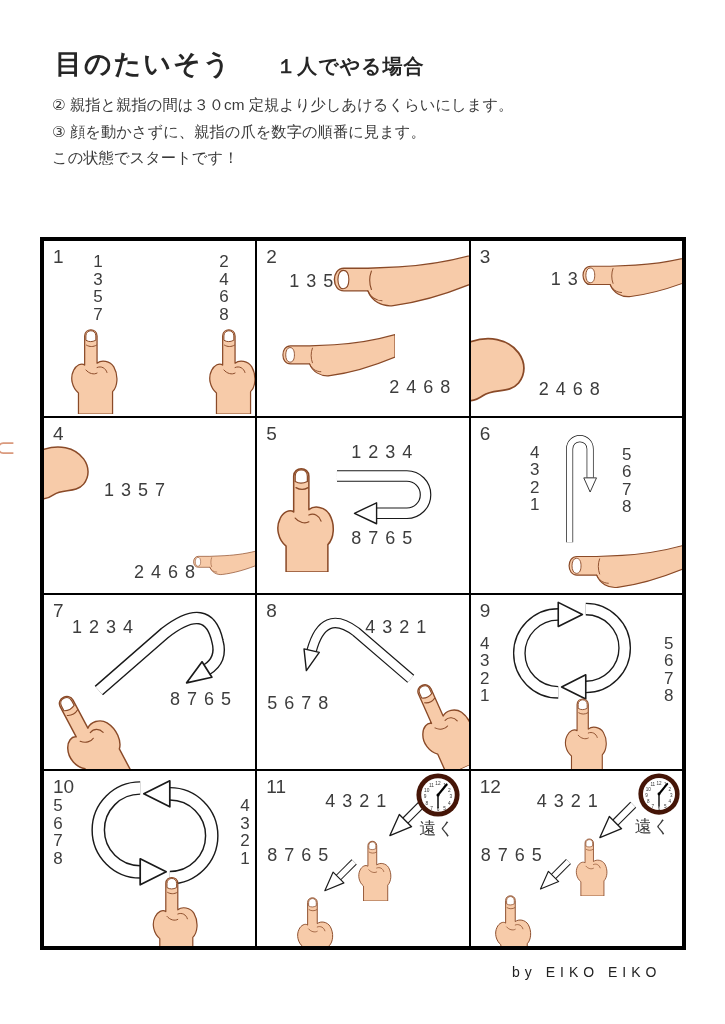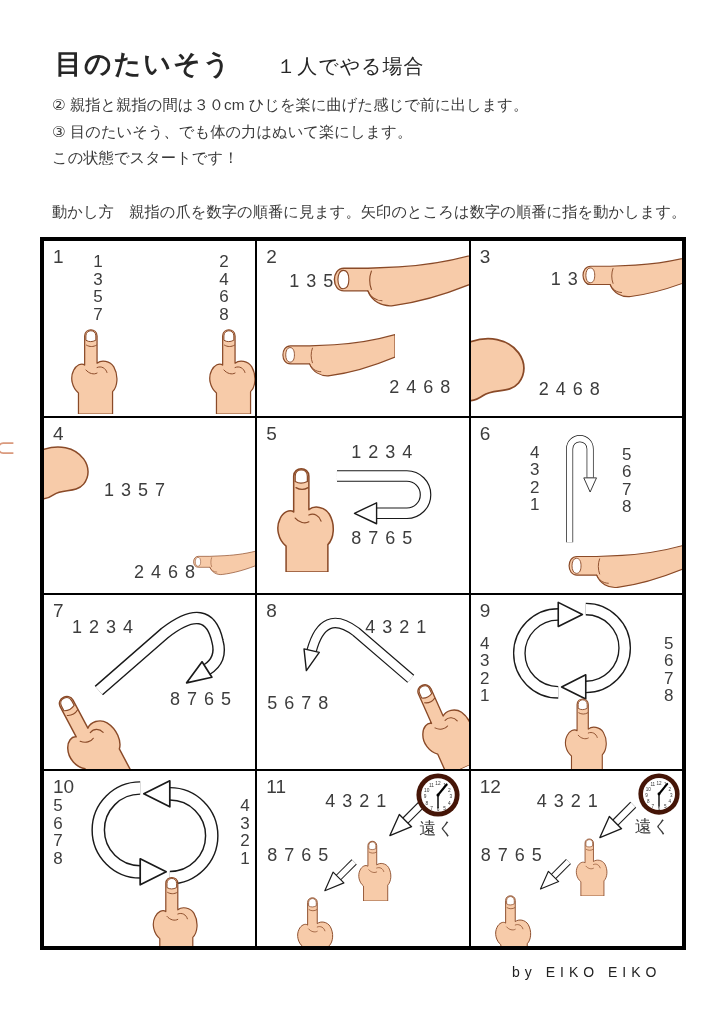--- a/index.html
+++ b/index.html
@@ -7,21 +7,21 @@
   .page {
     position:relative; width:725px; height:1024px; margin:0 auto;
     background:#fff; overflow:hidden;
     font-family:"Liberation Sans","DejaVu Sans",sans-serif;
     color:#2e2e2e;
   }
   .abs { position:absolute; }
   
   .title-row { position:absolute; left:55px; top:46px; display:flex; align-items:baseline; }
   .title { font-size:27px; font-weight:bold; letter-spacing:2px; color:#262626; }
-  .subtitle { font-size:20px; font-weight:normal; margin-left:44px; letter-spacing:1px; color:#262626; }
+  .subtitle { font-size:20px; font-weight:bold; margin-left:44px; letter-spacing:1px; color:#262626; }
   .instructions { position:absolute; left:52px; top:92px; font-size:15.3px; line-height:26.5px; color:#3a3a3a; }
   .howto { position:absolute; left:52px; top:202px; font-size:15.3px; color:#3a3a3a; }
   
   .grid {
     position:absolute; left:40px; top:237px; width:646px; height:713px;
     display:grid; grid-template-columns:repeat(3,1fr); grid-template-rows:repeat(4,1fr);
     border:3px solid #000;
   }
   .cell { position:relative; border:1.5px solid #000; overflow:hidden; background:#fff; }
   .pnum { position:absolute; left:9px; top:5px; font-size:19px; color:var(--digit,#3d3d3d); }
@@ -94,25 +94,24 @@
         <circle cx="24" cy="24" r="1.6" fill="#000"></circle>
       </symbol>
     </defs>
   </svg>
 
   <div class="title-row">
     <span class="title">目のたいそう</span>
     <span class="subtitle">１人でやる場合</span>
   </div>
   <div class="instructions">
-    <div>② 親指と親指の間は３０cm ひじを楽に曲げた感じで前に出します。</div>
-    <div>③ 目のたいそう、でも体の力はぬいて楽にします。</div>
+    <div>② 親指と親指の間は３０cm 定規より少しあけるくらいにします。</div>
+    <div>③ 顔を動かさずに、親指の爪を数字の順番に見ます。</div>
     <div>この状態でスタートです！</div>
   </div>
-  <div class="howto">動かし方　親指の爪を数字の順番に見ます。矢印のところは数字の順番に指を動かします。</div>
 
   <span class="edge-mark">⊂</span>
 
   <div class="grid">
 
     <div class="cell">
       <span class="pnum">1</span>
       <span class="vcol" style="left:46px;top:12px">1357</span>
       <span class="vcol" style="left:172px;top:12px">2468</span>
       <svg class="abs" style="left:14px;top:80px;width:62px;height:93px" viewBox="0 0 100 150">

